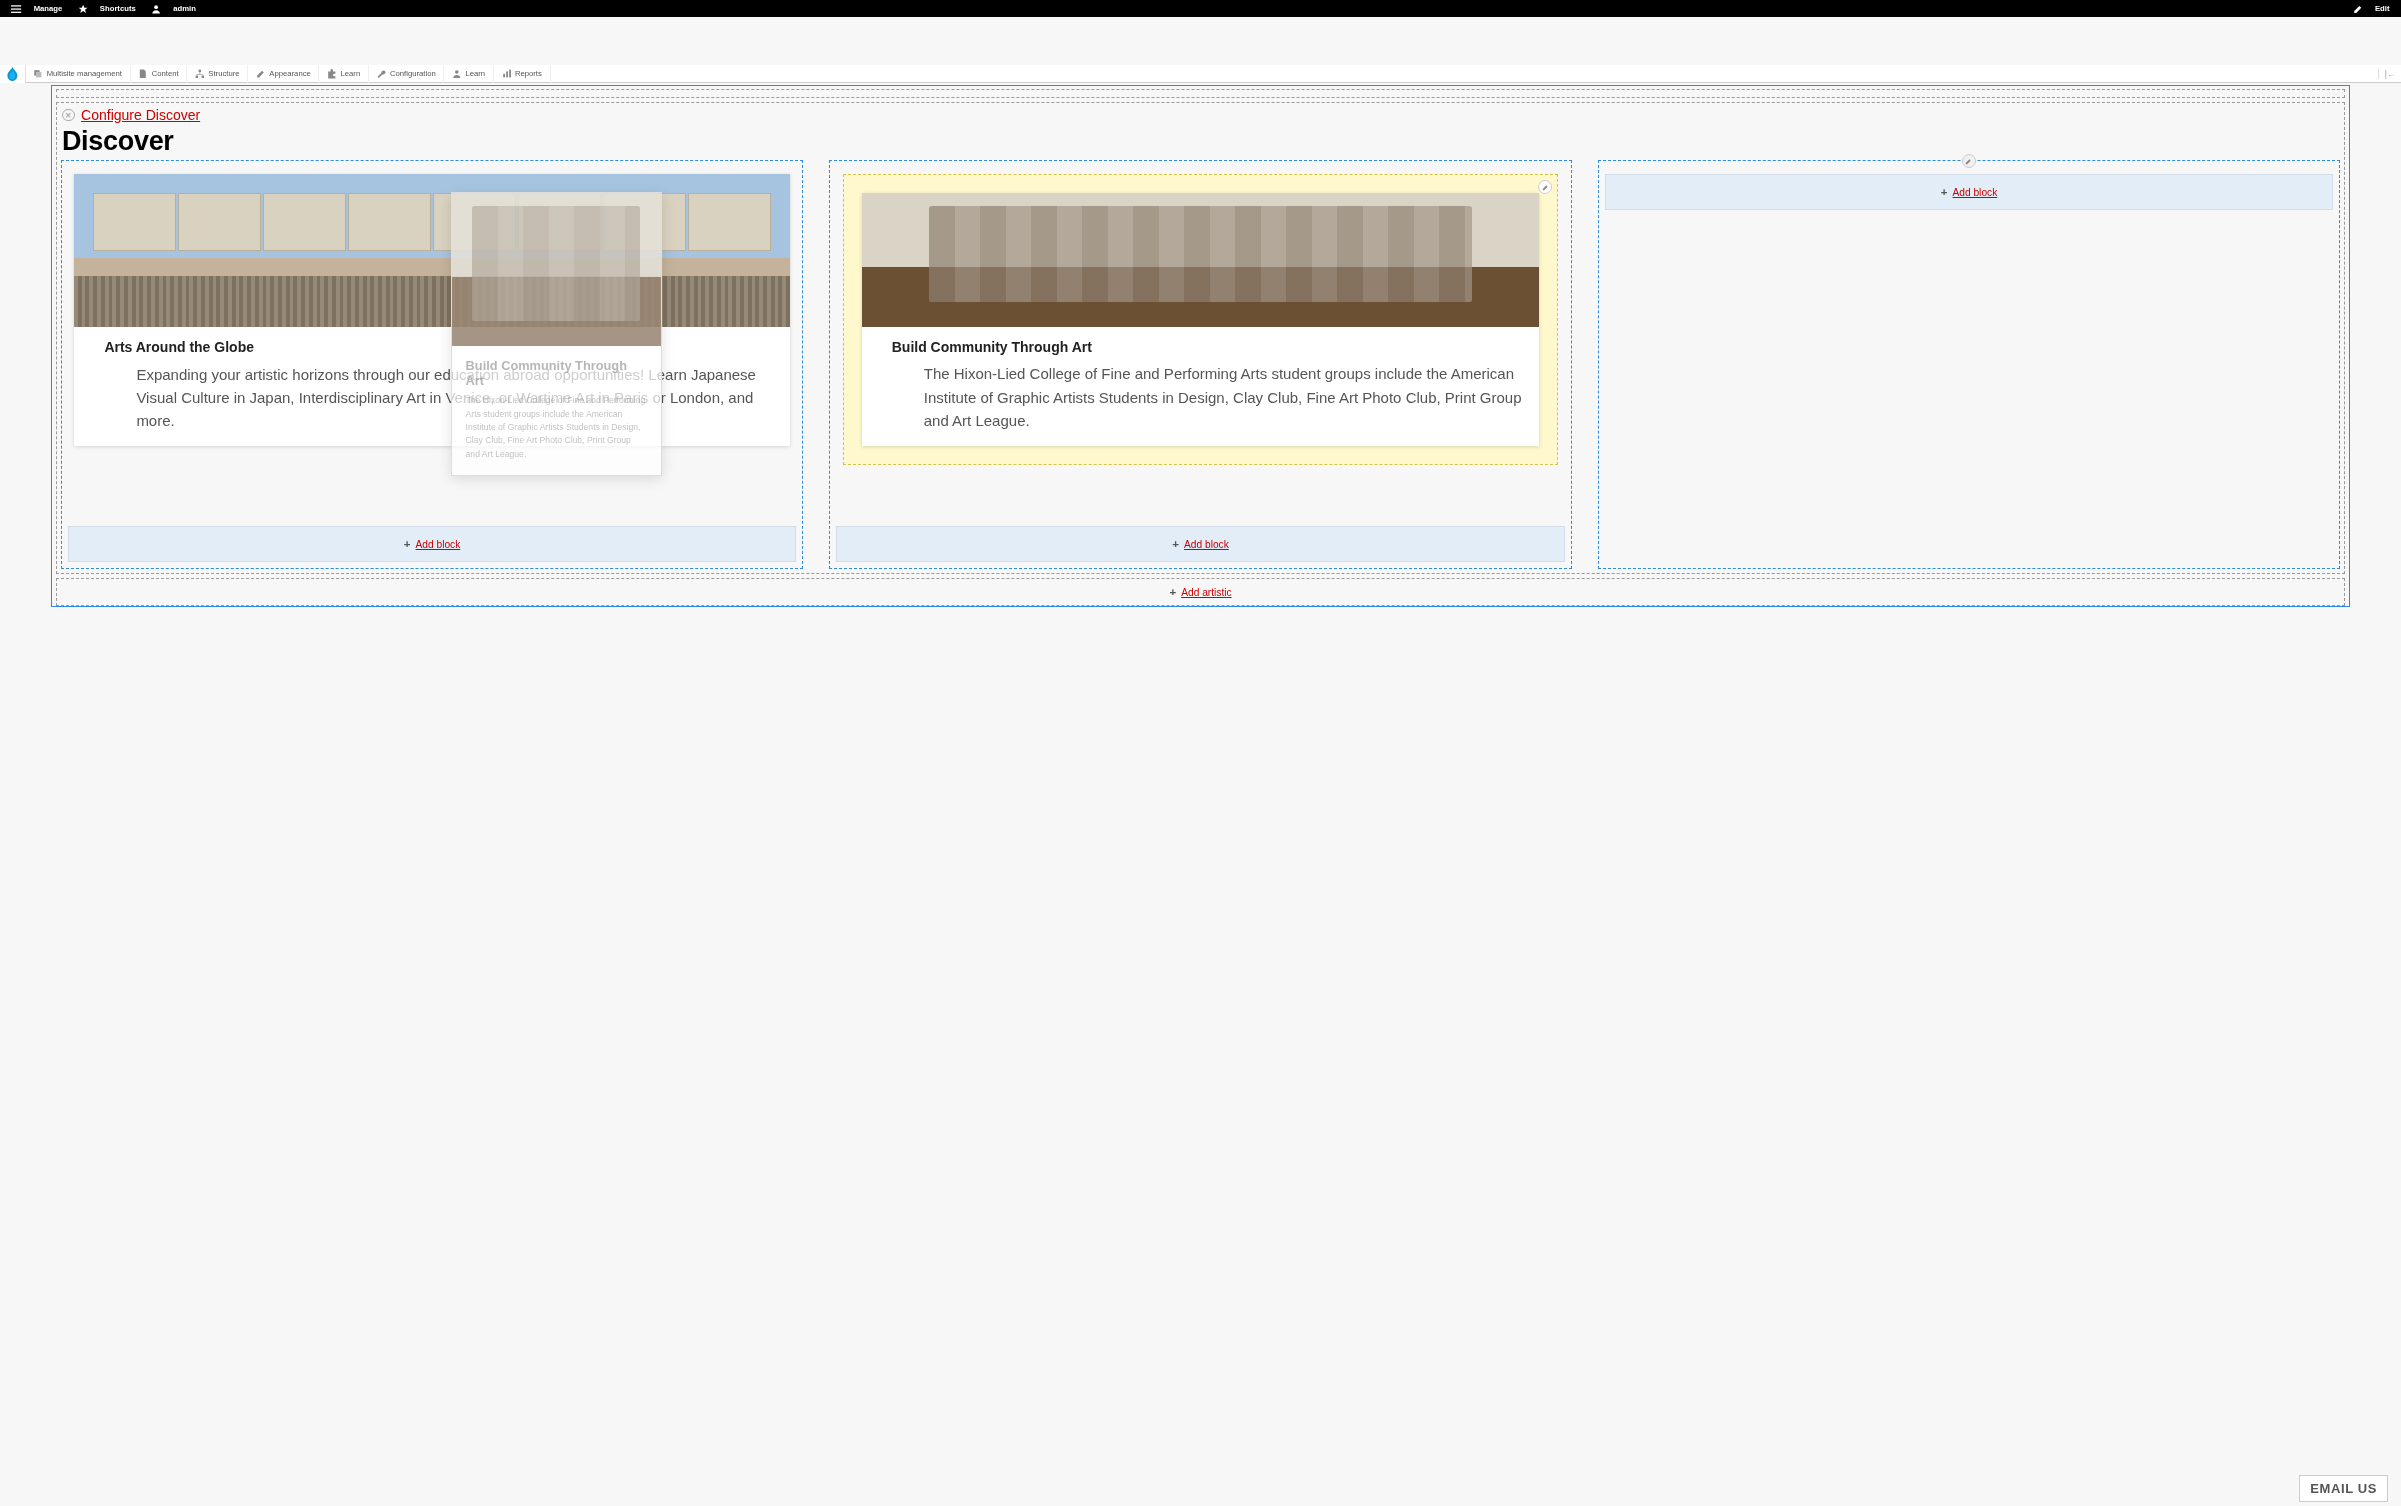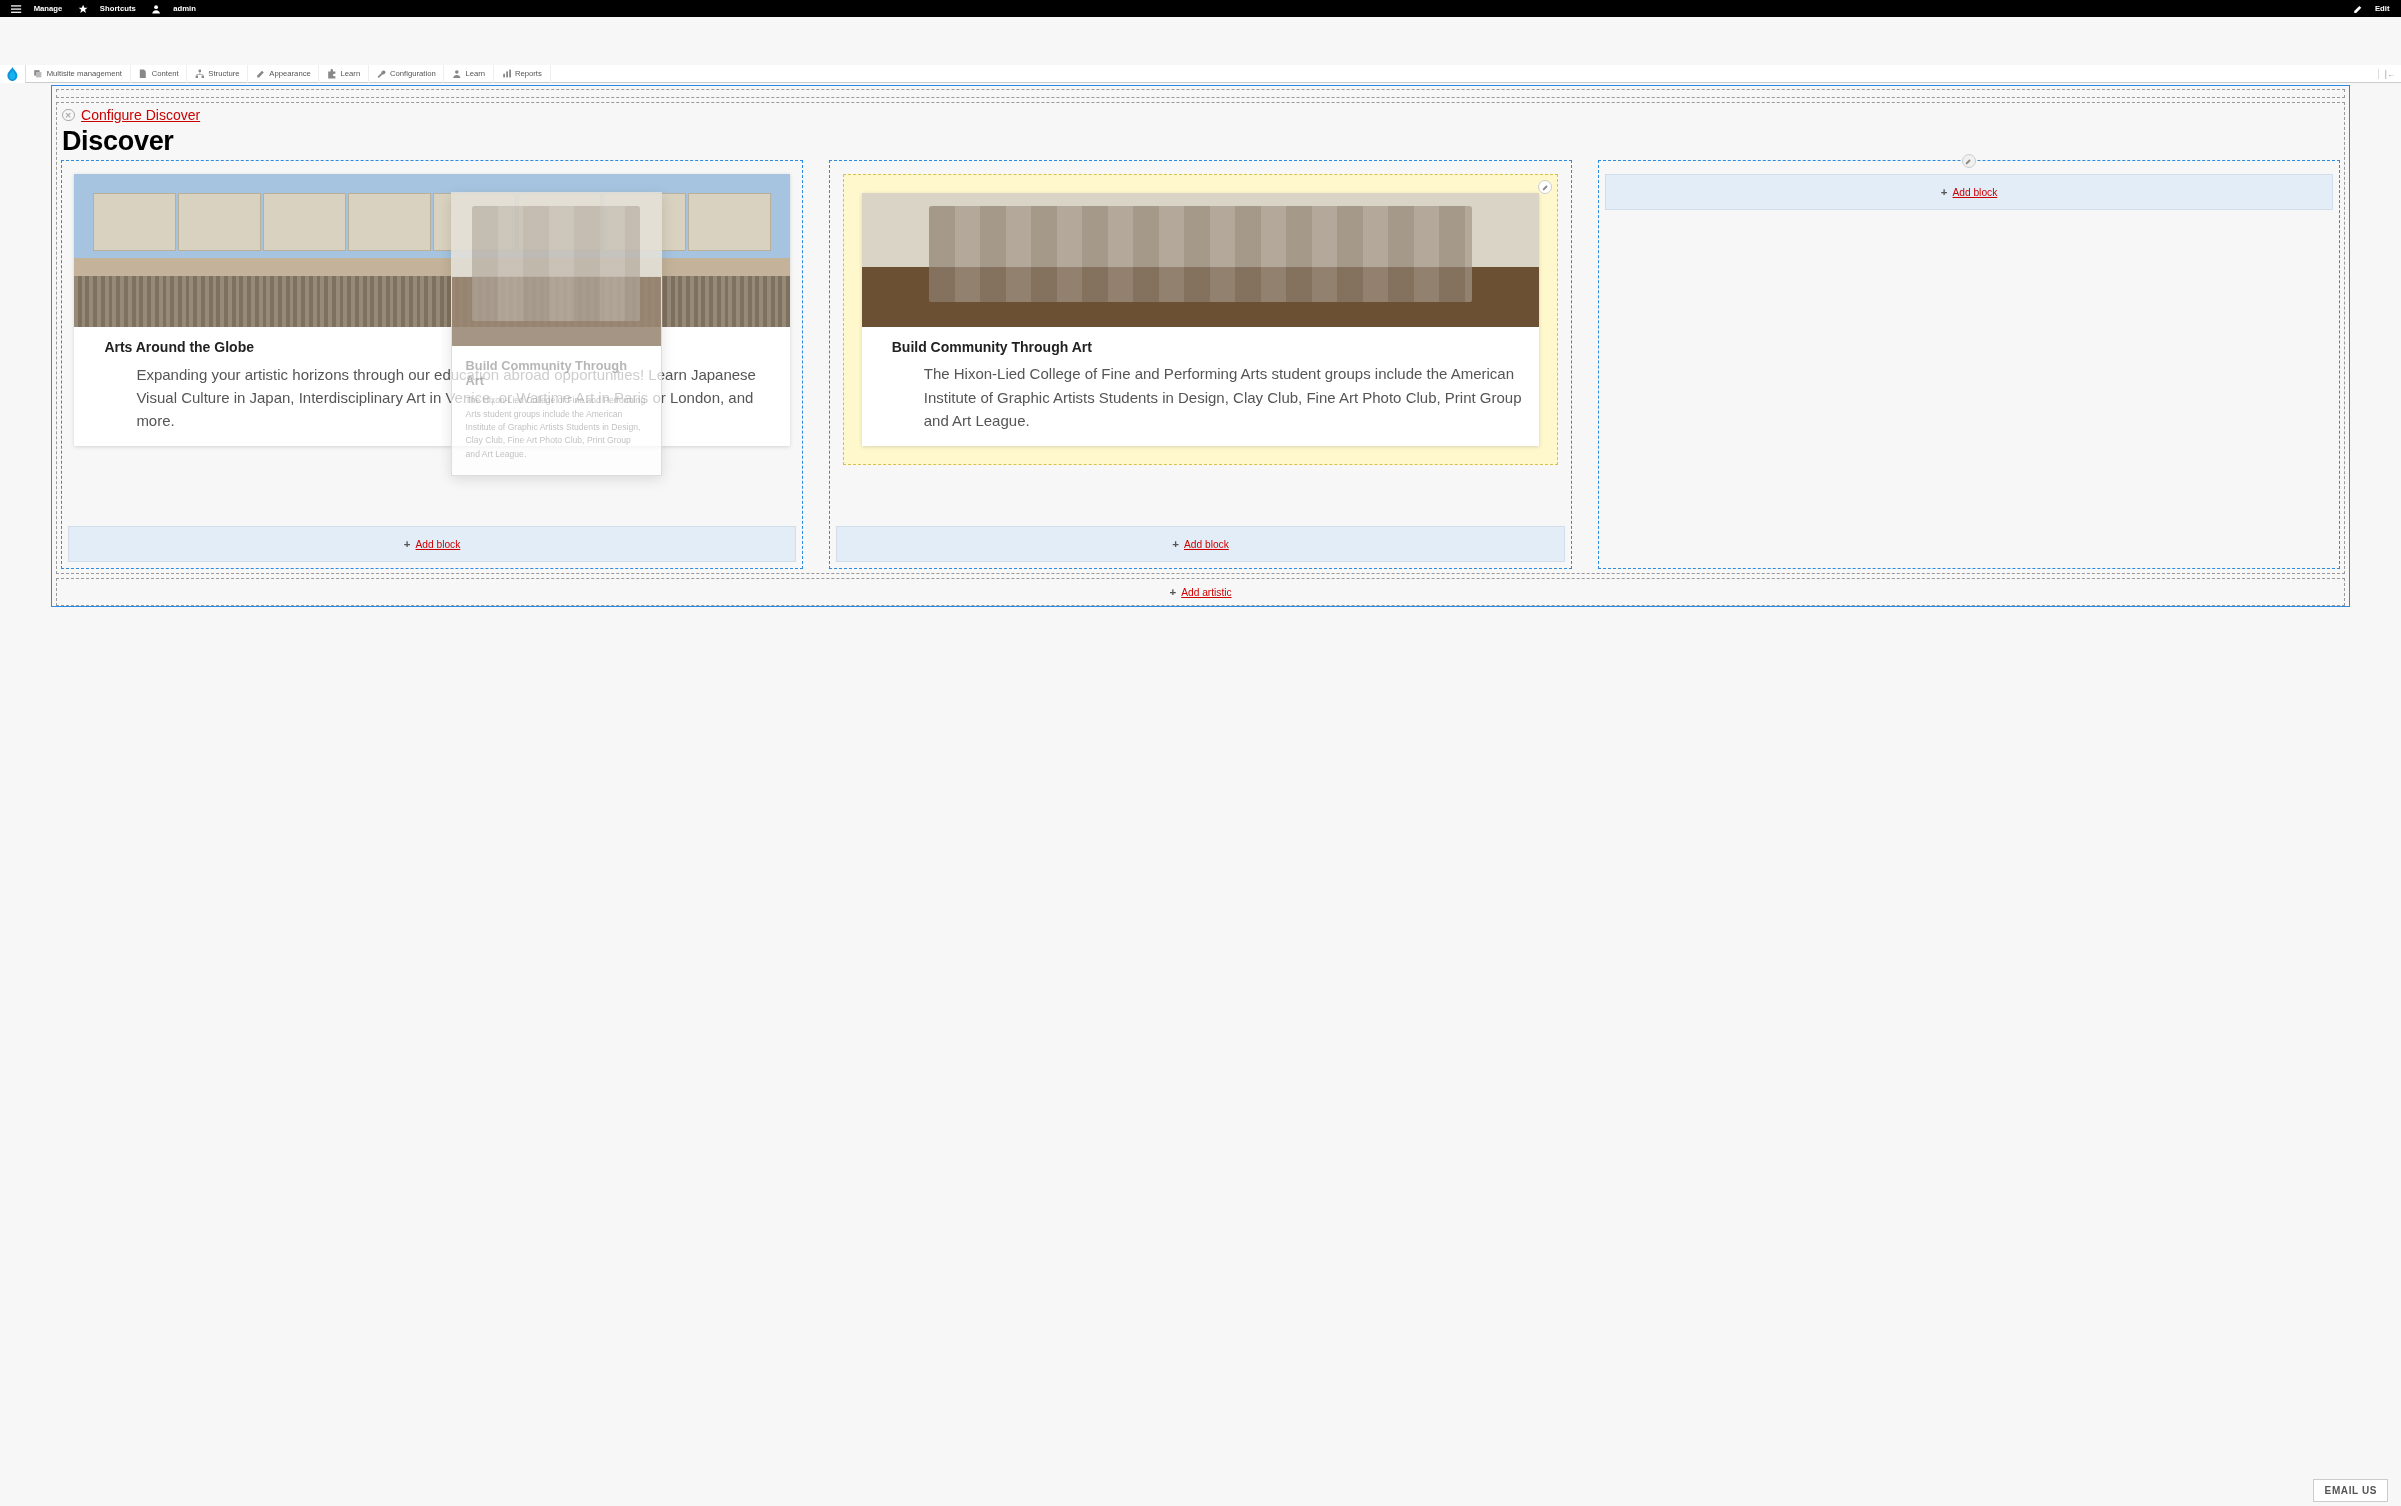--- a/index.html
+++ b/index.html
@@ -48,21 +48,21 @@
 .col-inner { display:flex; flex-direction:column; height:100%; padding:6.4px; }
 .col-inner.nogap-top { padding-top:6.4px; }
 .plus { font-size:11.5px; color:#555; font-weight:bold; }
 .add-link { color:#cc0000; text-decoration:underline; font-size:10.2px; }
 .add-section-bar { border:1.3px dashed #999; margin:3.8px 3.8px 0 3.8px; height:28px; display:flex; align-items:center; justify-content:center; gap:5.1px; cursor:pointer; }
 .ghost-card { position:absolute; background:rgba(255,255,255,0.7); border:0.6px solid #ddd; box-shadow:0 3.8px 12.8px rgba(0,0,0,0.12); width:211px; pointer-events:none; }
 .ghost-card .img2 { opacity:0.6; height:153px;}
 .ghost-card .card-body { opacity:0.6; }
 .ghost-title { font-size:12.8px; font-weight:700; color:#888; margin-bottom:6.4px; }
 .ghost-text { font-size:8.6px; color:#999; line-height:1.55; }
-.email-btn { position:fixed; bottom:3.8px; right:12.8px; background:#fff; border:0.6px solid #ccc; padding:5.1px 10.2px; font-size:10px; font-weight:600; color:#555; letter-spacing:0.6px; cursor:pointer; }
+.email-btn { position:fixed; bottom:3.8px; right:12.8px; background:#fff; border:0.6px solid #ccc; padding:5.1px 10.2px; font-size:13px; font-weight:600; color:#555; letter-spacing:0.6px; cursor:pointer; }
 .card1-wrap { padding:6.4px; }
 </style>
 </head>
 <body>
 
 <div class="topbar">
   <div class="topbar-left">
     <div class="top-item">
       <svg class="ico" viewBox="0 0 16 16">
           <rect y="2" width="16" height="2"></rect>

